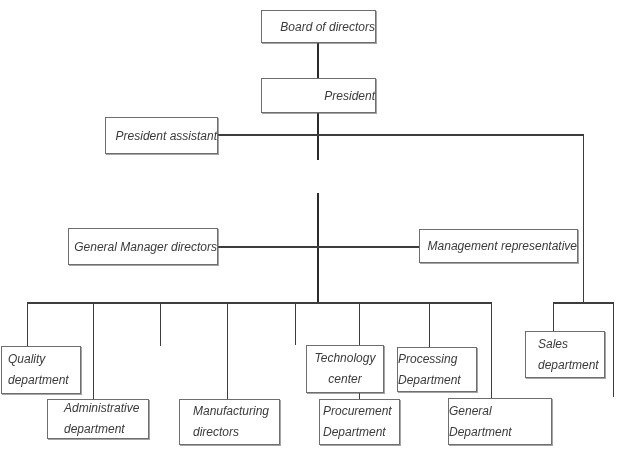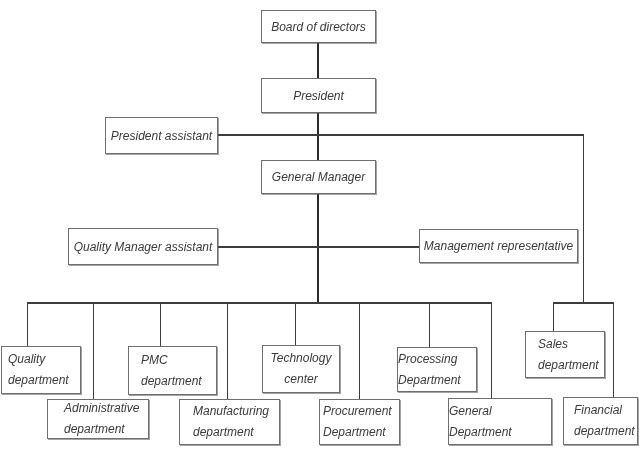--- a/index.html
+++ b/index.html
@@ -16,24 +16,24 @@
     background:#ffffff;
     border:1px solid #6e6e6e;
     box-shadow:1px 1px 0 rgba(90,90,90,.55);
     color:#3a3a3a;
     font-style:italic;
     font-size:12px;
     display:flex;
     align-items:center;
     z-index:2;
   }
-  .node.single{justify-content:center;text-align:center;}
+  .node.single{justify-content:flex-end;text-align:center;}
   .node.two span{display:block;line-height:21px;}
   .node.two{justify-content:flex-start;text-align:left;}
-  .node.two.centered{justify-content:center;text-align:center;}
+  .node.two.centered{justify-content:center;text-align:center;margin-left:44px;}
   .vline,.hline{position:absolute;background:#3d3d3d;z-index:1;}
   .vline{width:1.5px;}
   .hline{height:1.5px;}
   .vline.thick{width:2px;background:#2b2b2b;}
 </style>
 </head>
 <body>
 
 <div class="canvas">
 
@@ -59,55 +59,46 @@
 
   <div class="node single" style="left:261px;top:10px;width:115px;height:33px">
     <span>Board of directors</span>
   </div>
   <div class="node single" style="left:105px;top:117px;width:113px;height:37px">
     <span>President assistant</span>
   </div>
   <div class="node single" style="left:261px;top:78px;width:115px;height:35px">
     <span>President</span>
   </div>
-  <div class="node single" style="left:261px;top:160px;width:115px;height:34px">
-    <span>General Manager</span>
-  </div>
   <div class="node single" style="left:68px;top:228px;width:150px;height:37px">
-    <span>Quality Manager assistant</span>
+    <span>General Manager directors</span>
   </div>
   <div class="node single" style="left:419px;top:229px;width:159px;height:34px">
     <span>Management representative</span>
   </div>
 
   <div class="node two" style="left:1px;top:346px;width:80px;height:48px;padding-left:6px">
     <span>Quality department</span>
-  </div>
-  <div class="node two" style="left:128px;top:346px;width:89px;height:49px;padding-left:12px">
-    <span>PMC department</span>
   </div>
   <div class="node two centered" style="left:262px;top:345px;width:78px;height:48px">
     <span>Technology center</span>
   </div>
   <div class="node two" style="left:397px;top:347px;width:80px;height:45px;padding-left:0">
     <span>Processing Department</span>
   </div>
   <div class="node two" style="left:525px;top:331px;width:80px;height:47px;padding-left:12px">
     <span>Sales department</span>
   </div>
 
   <div class="node two" style="left:47px;top:399px;width:102px;height:40px;padding-left:16px">
     <span>Administrative department</span>
   </div>
   <div class="node two" style="left:179px;top:399px;width:101px;height:46px;padding-left:13px">
-    <span>Manufacturing department</span>
+    <span>Manufacturing directors</span>
   </div>
   <div class="node two" style="left:319px;top:399px;width:81px;height:46px;padding-left:3px">
     <span>Procurement Department</span>
   </div>
   <div class="node two" style="left:448px;top:398px;width:104px;height:47px;">
     <span>General Department</span>
   </div>
-  <div class="node two" style="left:563px;top:397px;width:75px;height:48px;padding-left:10px">
-    <span>Financial department</span>
-  </div>
 
 </div>
 
 </body></html>

